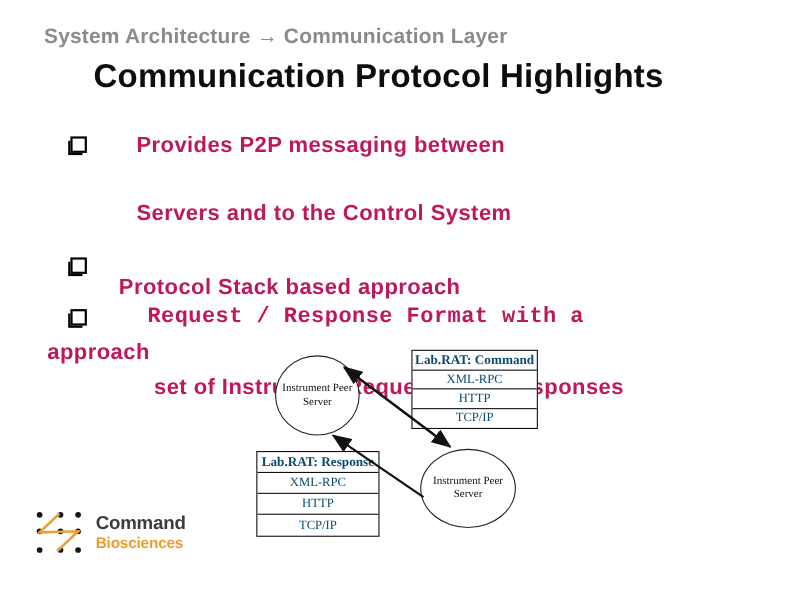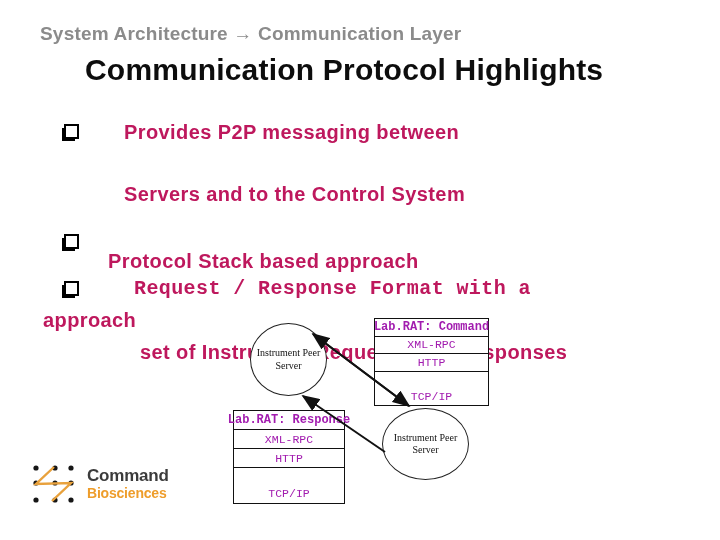--- a/index.html
+++ b/index.html
@@ -24,24 +24,24 @@
     width:11px;height:11px;background:#fff;border:2px solid #000;
     box-shadow:-3px 3px 0 -1px #000;z-index:1;
   }
   
   .stack{
     position:absolute;background:#fff;border:1px solid #111;z-index:2;
   }
   .stack-row{
     box-sizing:border-box;border-bottom:1px solid #111;display:flex;
     align-items:center;justify-content:center;
-    font-family:Liberation Mono, monospace;font-size:11.5px;color:#a21caf;
+    font-family:Liberation Serif, serif;font-size:11.5px;color:#0c4a6e;
     white-space:nowrap;
   }
-  .stack-row:last-child{border-bottom:none;margin-top:16px;}
+  .stack-row:last-child{border-bottom:none;}
   .stack-header{font-weight:bold;font-size:12px;}
   .cmd .stack-row{height:17.5px;}
   .resp .stack-row{height:19px;}
   .peer{
     position:absolute;background:#fff;border:1px solid #222;border-radius:50%;
     z-index:2;display:flex;flex-direction:column;align-items:center;
     justify-content:center;text-align:right;
     font-family:"Liberation Serif",serif;font-size:10px;line-height:1.25;color:#111;
   }
   #arrows{position:absolute;left:0;top:0;z-index:3;pointer-events:none;}

